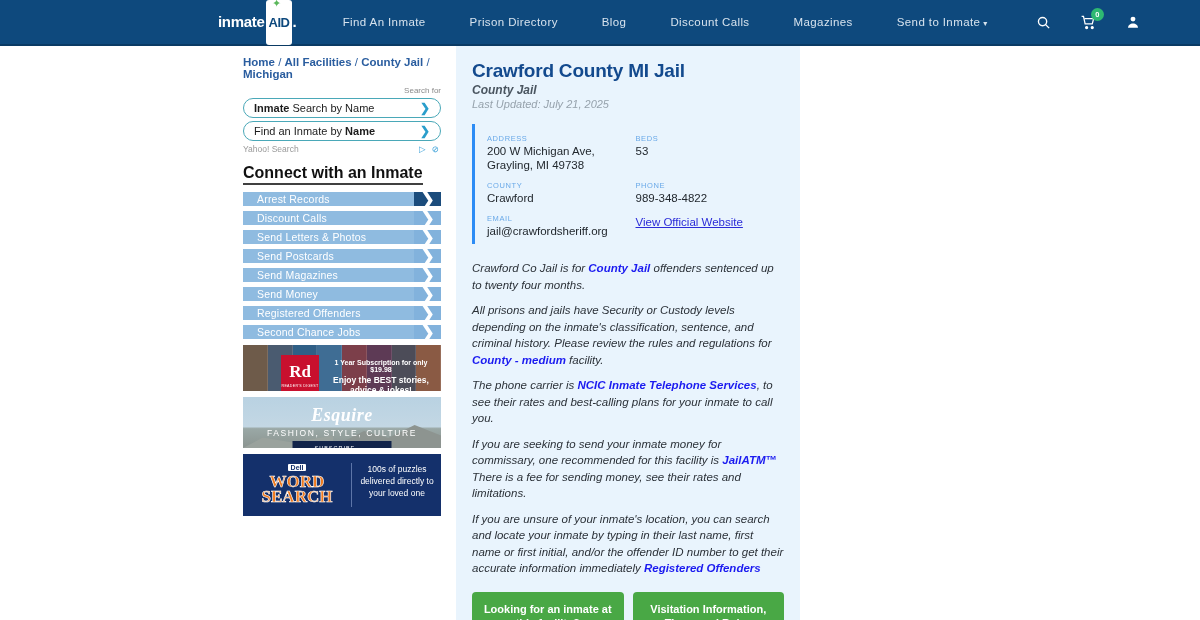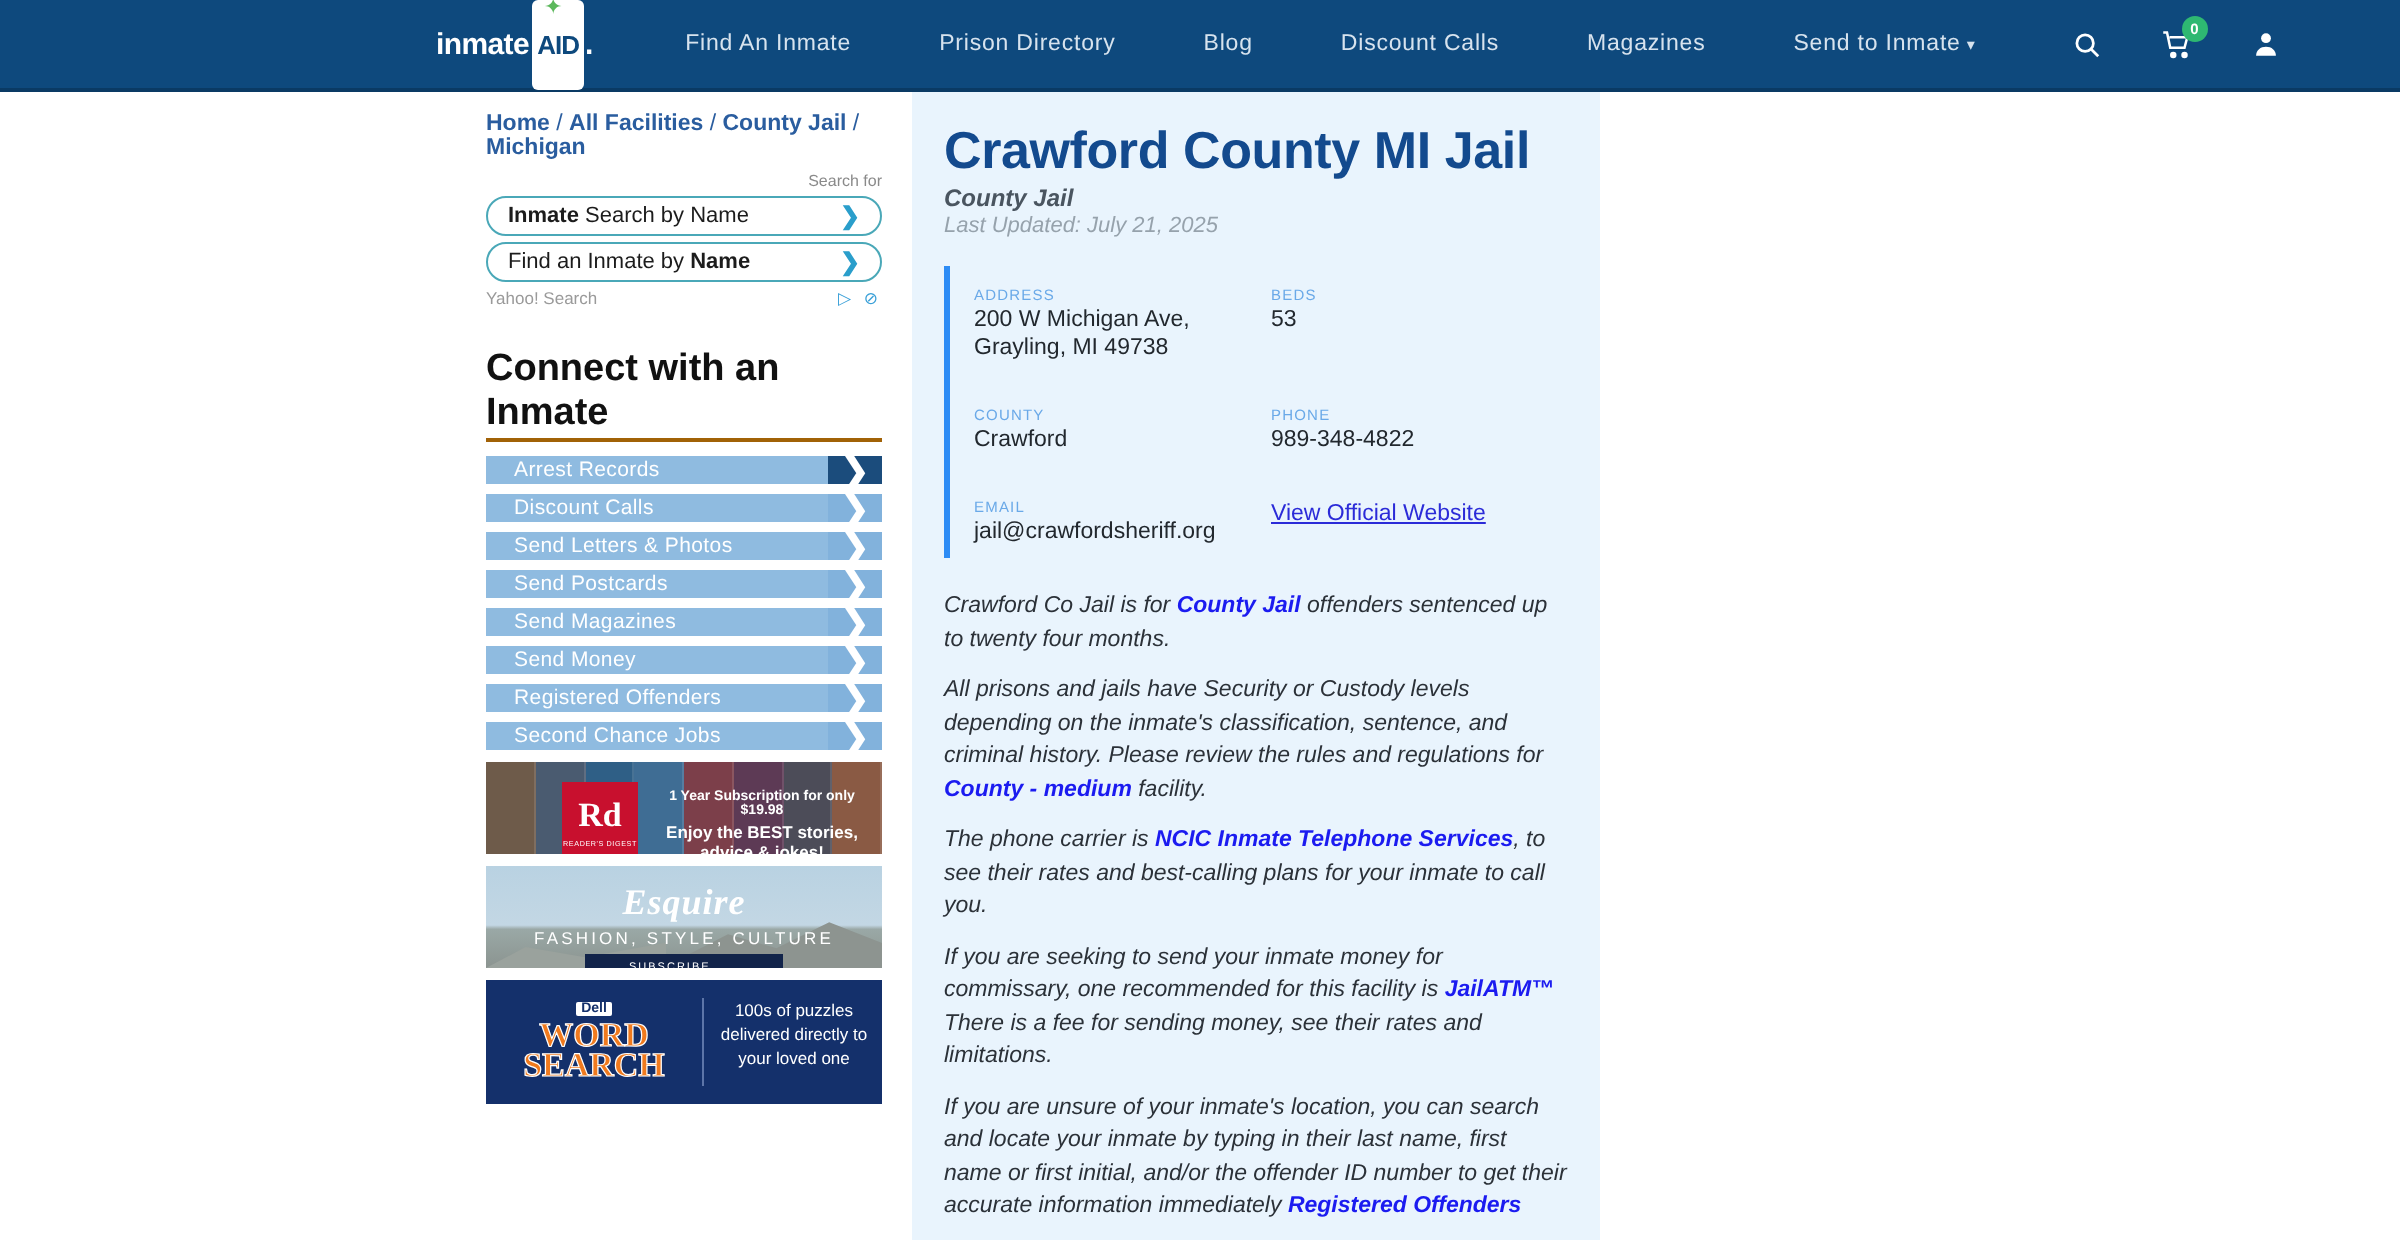--- a/index.html
+++ b/index.html
@@ -57,22 +57,22 @@
     display:flex; align-items:center; padding:0 10px; margin-top:3px;
     background:#fff; font-size:11px; color:#1c1c1c; cursor:pointer;
   }
   .yad-row .chev { margin-left:auto; color:#2a9ecb; font-size:12px; font-weight:bold;}
   .yad-foot { display:flex; align-items:center; margin-top:3px; }
   .yad-foot .src { font-size:8.5px; color:#9a9a9a; }
   .yad-foot .mk { margin-left:auto; font-size:8.5px; color:#3aa0d8; letter-spacing:2px; }
 
   
   .connect-h {
-    font-size:19px; font-weight:bold; color:#111; margin:20px 0 7px 0;
-    border-bottom:2px solid #a16207; display:inline-block; padding-bottom:1px;
+    font-size:16px; font-weight:bold; color:#111; margin:10px 0 7px 0;
+    border-bottom:2px solid #404040; display:inline-block; padding-bottom:1px;
   }
 
   
   .sb-btn {
     display:flex; align-items:stretch; height:14px; margin-bottom:5px;
     background:#8fbbe0; cursor:pointer; overflow:hidden;
   }
   .sb-btn .lbl {
     flex:1; display:flex; align-items:center; padding-left:14px;
     color:#ffffff; font-size:10.5px; letter-spacing:.2px;
@@ -121,26 +121,26 @@
   .dell-l .dw { color:#f07a1e; font-family:"Liberation Serif", serif; font-weight:bold;
     font-size:17px; line-height:14px; margin-top:2px; -webkit-text-stroke:.6px #fff; }
   .dell-l .ds { color:#f07a1e; font-family:"Liberation Serif", serif; font-weight:bold;
     font-size:17px; line-height:16px; -webkit-text-stroke:.6px #fff; }
   .dell-div { position:absolute; left:108px; top:9px; bottom:9px; width:1px; background:#5d75a8; }
   .dell-r { position:absolute; left:116px; top:9px; right:6px; text-align:center; color:#fff; }
   .dell-r .t { font-size:8.5px; line-height:12px; }
 
   
   .panel { background:#e9f4fd; padding:14px 16px 0 16px; }
-  .title { color:#134a8e; font-size:26px; font-weight:bold; letter-spacing:-.2px; }
+  .title { color:#134a8e; font-size:19px; font-weight:bold; letter-spacing:-.2px; }
   .subtitle { color:#4a5560; font-size:12px; font-style:italic; font-weight:bold; margin-top:1px; }
   .updated { color:#96a2ac; font-size:11px; font-style:italic; margin-top:1px; }
 
   .infobox { border-left:3px solid #2d8cf5; padding:10px 0 6px 12px; margin-top:14px;
-    display:grid; grid-template-columns:1fr 1fr; row-gap:22px; }
+    display:grid; grid-template-columns:1fr 1fr; row-gap:9px; }
   .fl { font-size:7.5px; color:#6aa9e8; letter-spacing:.6px; }
   .fv { font-size:11.5px; color:#22282e; line-height:14px; margin-top:1px; }
   .fv a { color:#2b2bd8; text-decoration:underline; cursor:pointer; }
 
   .body-txt { margin-top:16px; }
   .body-txt p { margin:0 0 9px 0; font-size:11.5px; line-height:16.5px; font-style:italic; color:#2b3138; }
   .body-txt a { color:#1b1bf0; font-weight:bold; text-decoration:none; cursor:pointer; }
 
   .ctas { display:flex; gap:9px; padding:6px 0 10px 0; }
   .cta { flex:1; background:#49a845; color:#fff; border-radius:4px; text-align:center;

